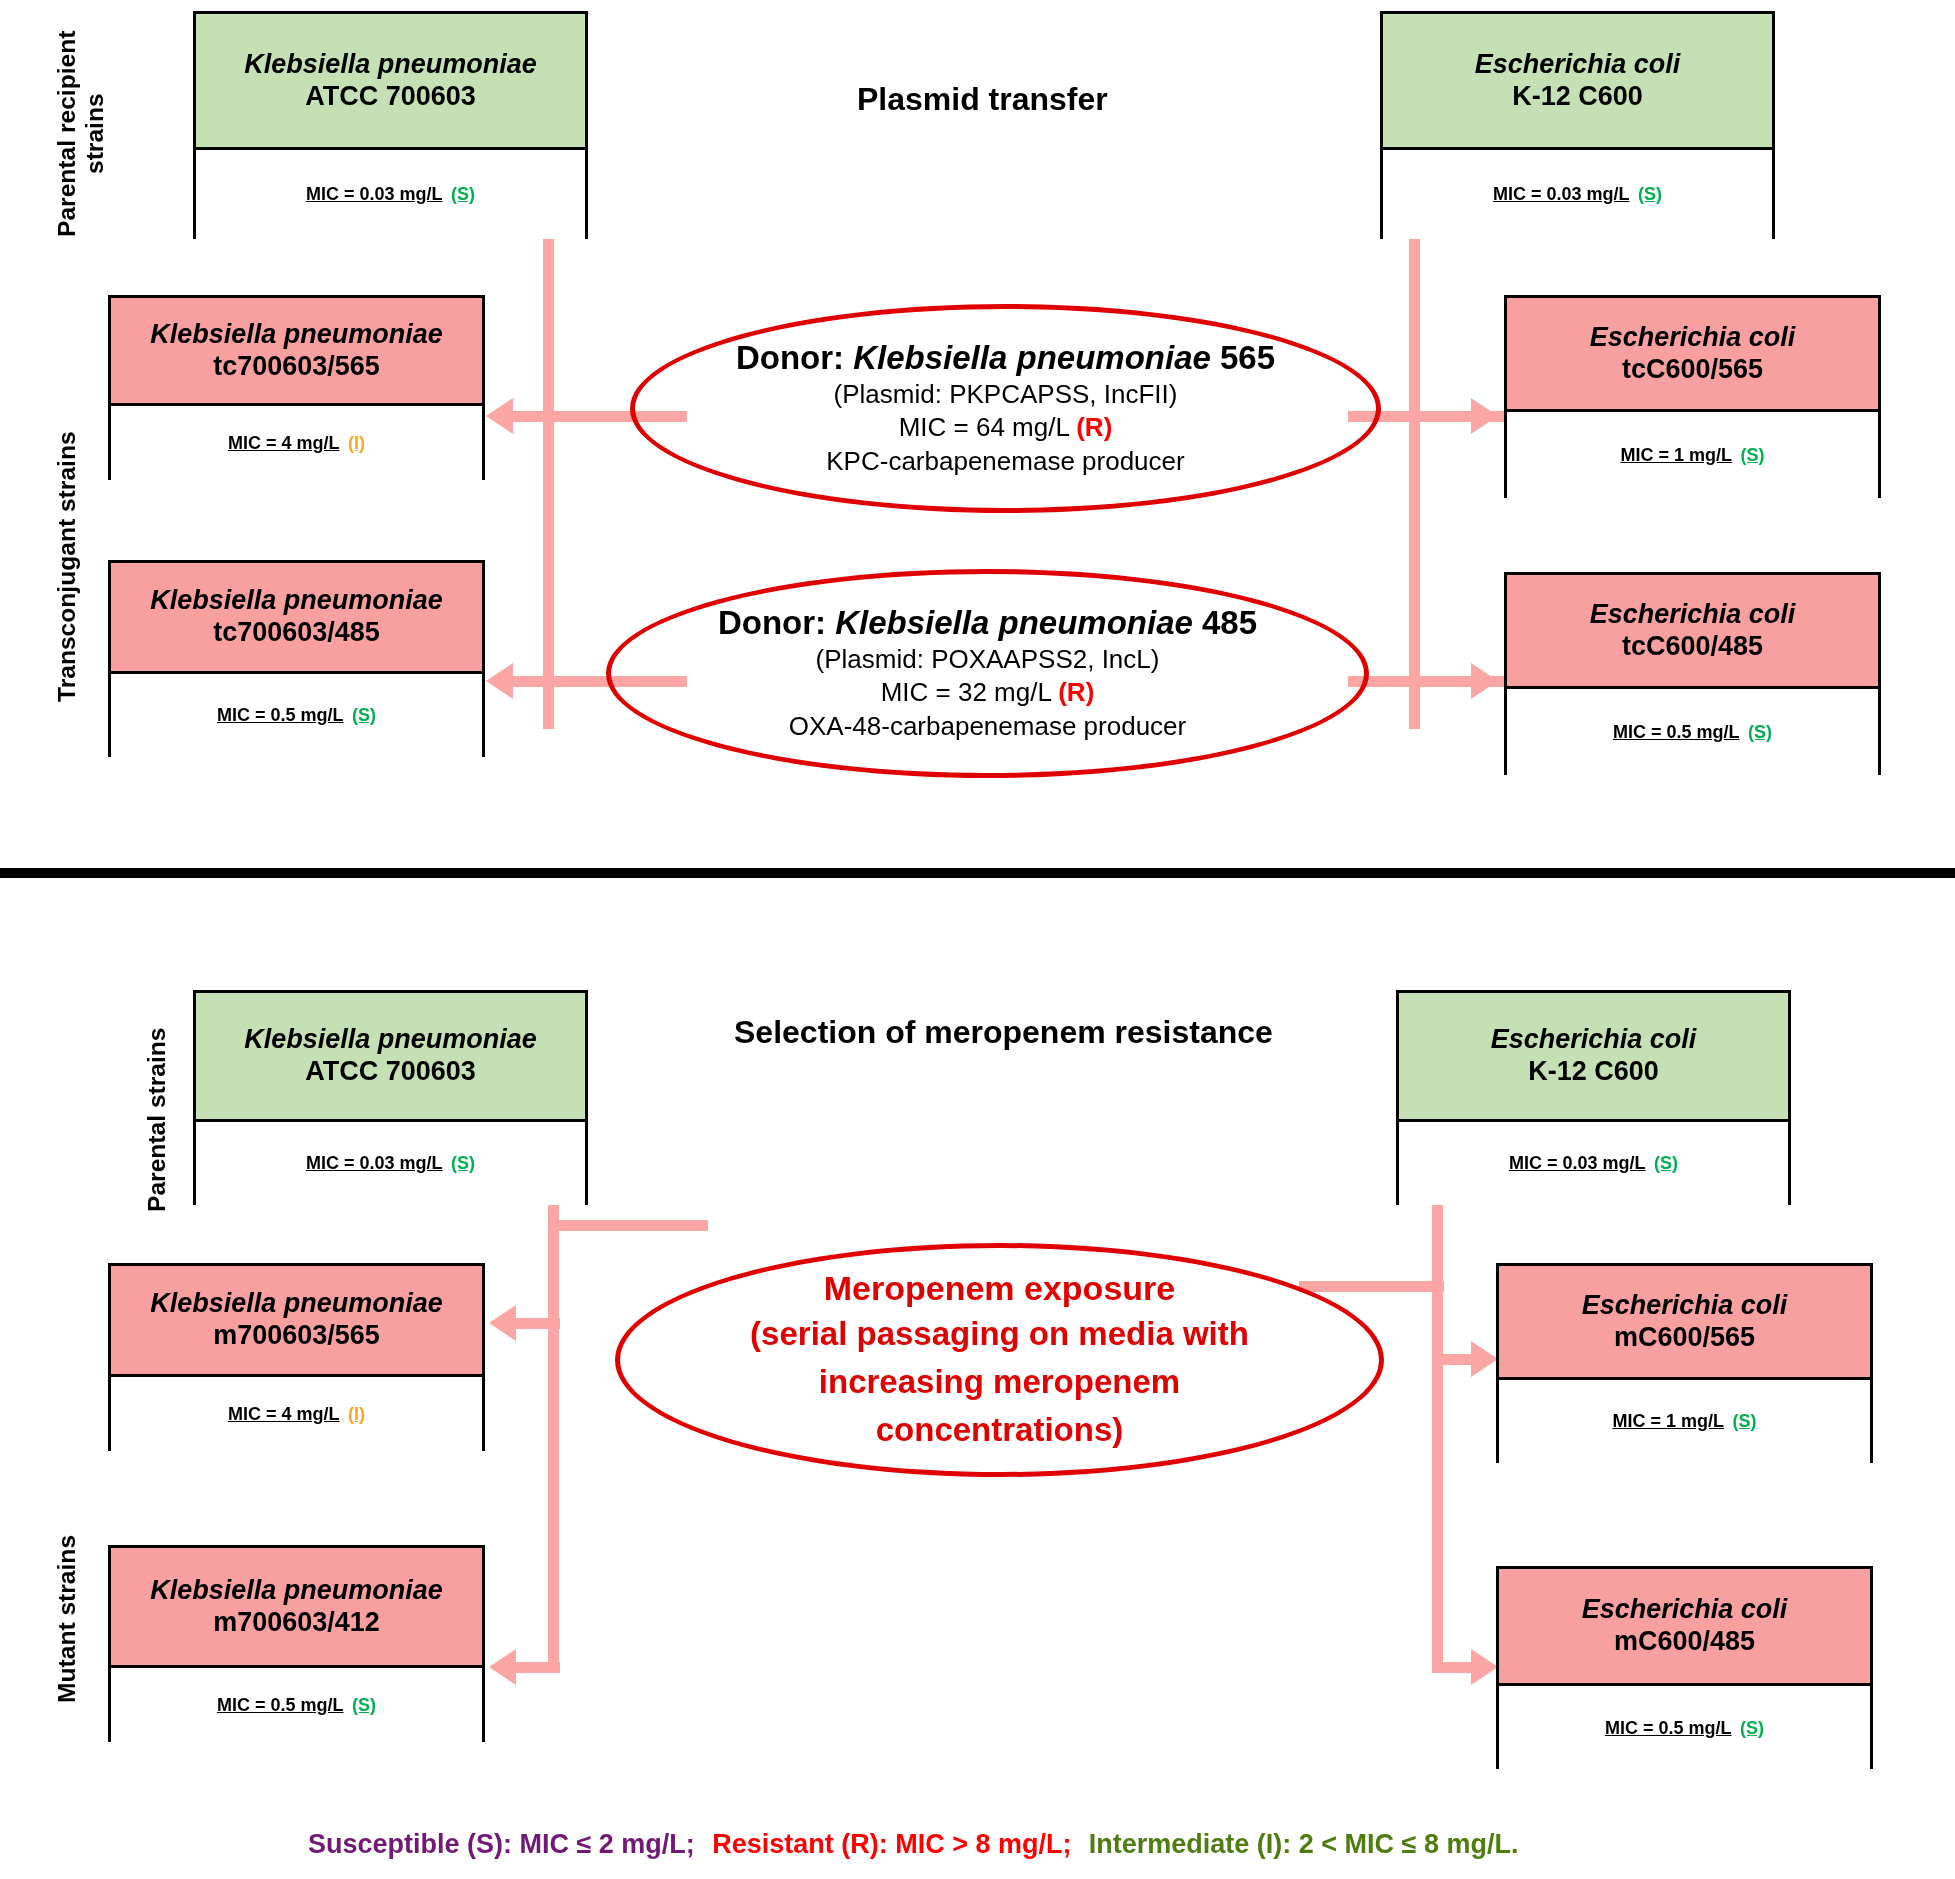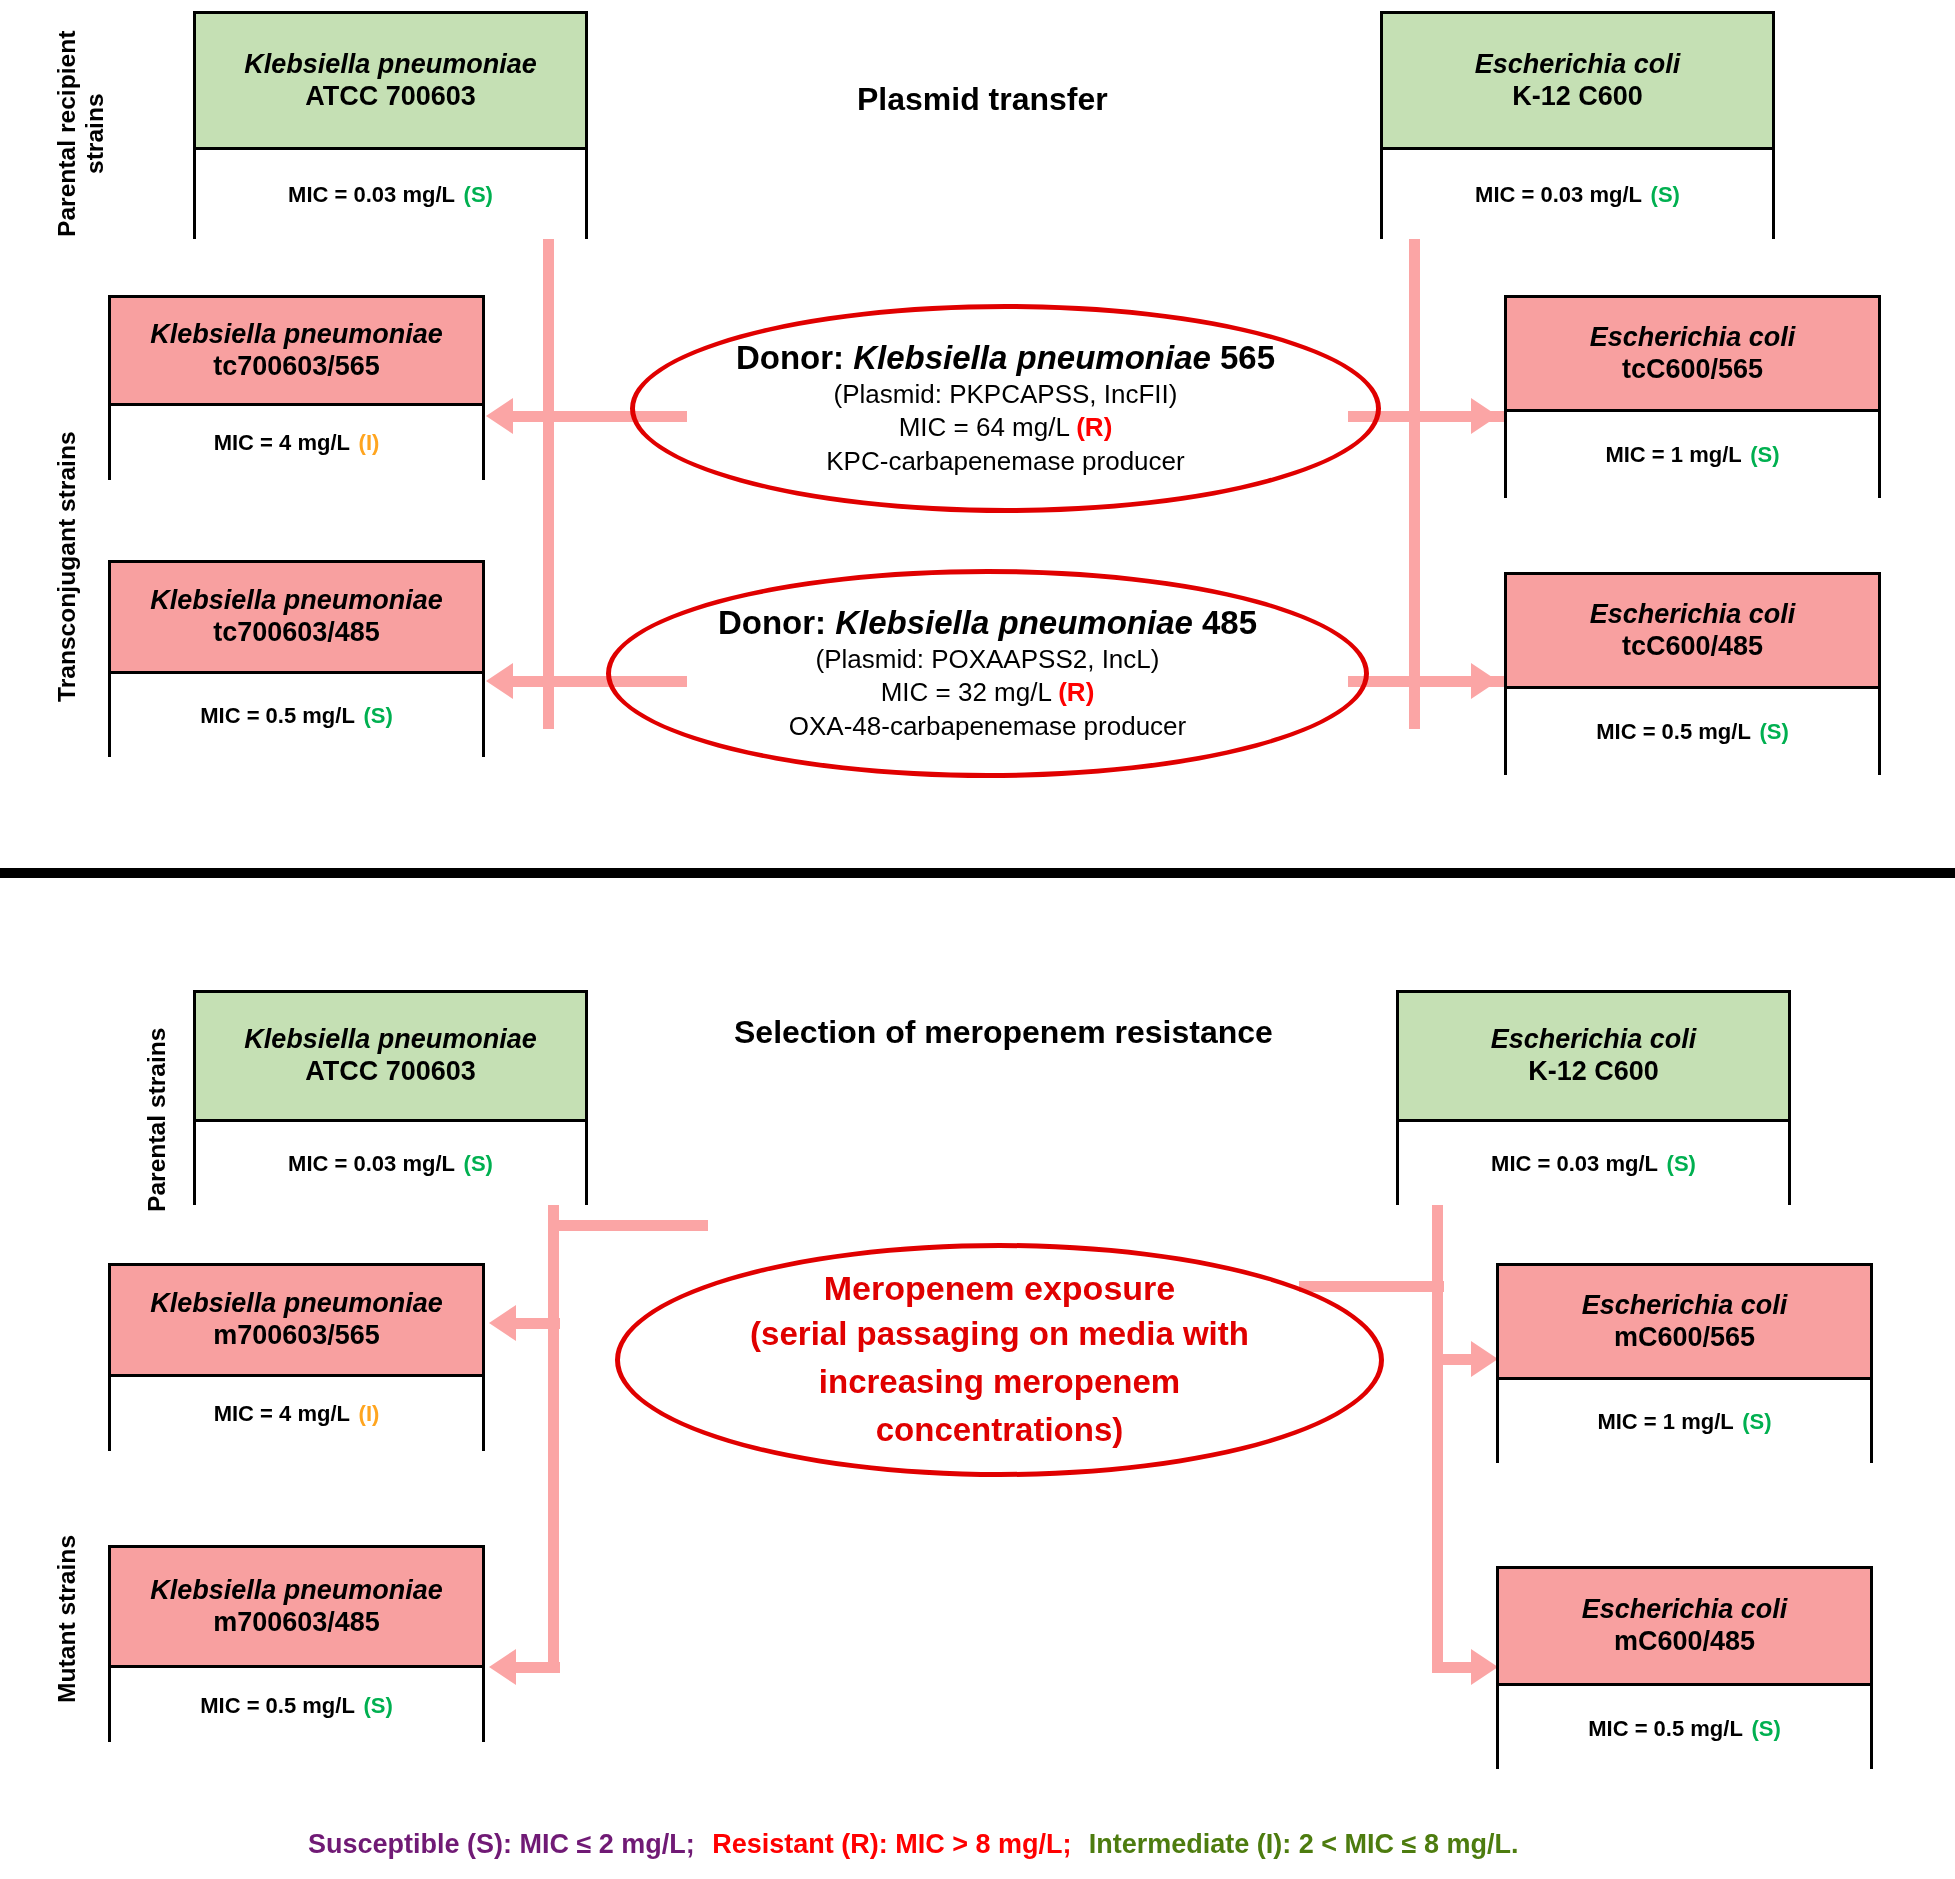--- a/index.html
+++ b/index.html
@@ -56,22 +56,23 @@
     white-space: nowrap;
   }
   .sp-strain {
     font-weight: bold;
     font-size: 27px;
     line-height: 1.18;
     white-space: nowrap;
   }
   .mic {
     font-weight: bold;
-    font-size: 22px;
-    white-space: nowrap;
+    font-size: 18px;
+    white-space: nowrap;
+    text-decoration: underline;
   }
   .cat-S { color: #00b050; font-weight: bold; }
   .cat-R { color: #ff0000; font-weight: bold; }
   .cat-I { color: #ffa51f; font-weight: bold; }
 
   
   .section-title {
     position: absolute;
     font-weight: bold;
     font-size: 32px;
@@ -329,21 +330,21 @@
     </div>
     <div class="strain-body" style="height:74px;">
       <span class="mic">MIC = 4 mg/L</span>
       <span class="mic cat-I" style="margin-left:8.6px;">(I)</span>
     </div>
   </div>
 
   <div class="strain-box" style="left:108px; top:1545px; width:377px; height:197px;">
     <div class="strain-head red" style="height:120px;">
       <div class="sp-name">Klebsiella pneumoniae</div>
-      <div class="sp-strain">m700603/485</div>
+      <div class="sp-strain">m700603/412</div>
     </div>
     <div class="strain-body" style="height:75px;">
       <span class="mic">MIC = 0.5 mg/L</span>
       <span class="mic cat-S" style="margin-left:8.6px;">(S)</span>
     </div>
   </div>
 
   <div class="strain-box" style="left:1496px; top:1263px; width:377px; height:200px;">
     <div class="strain-head red" style="height:114px;">
       <div class="sp-name">Escherichia coli</div>

